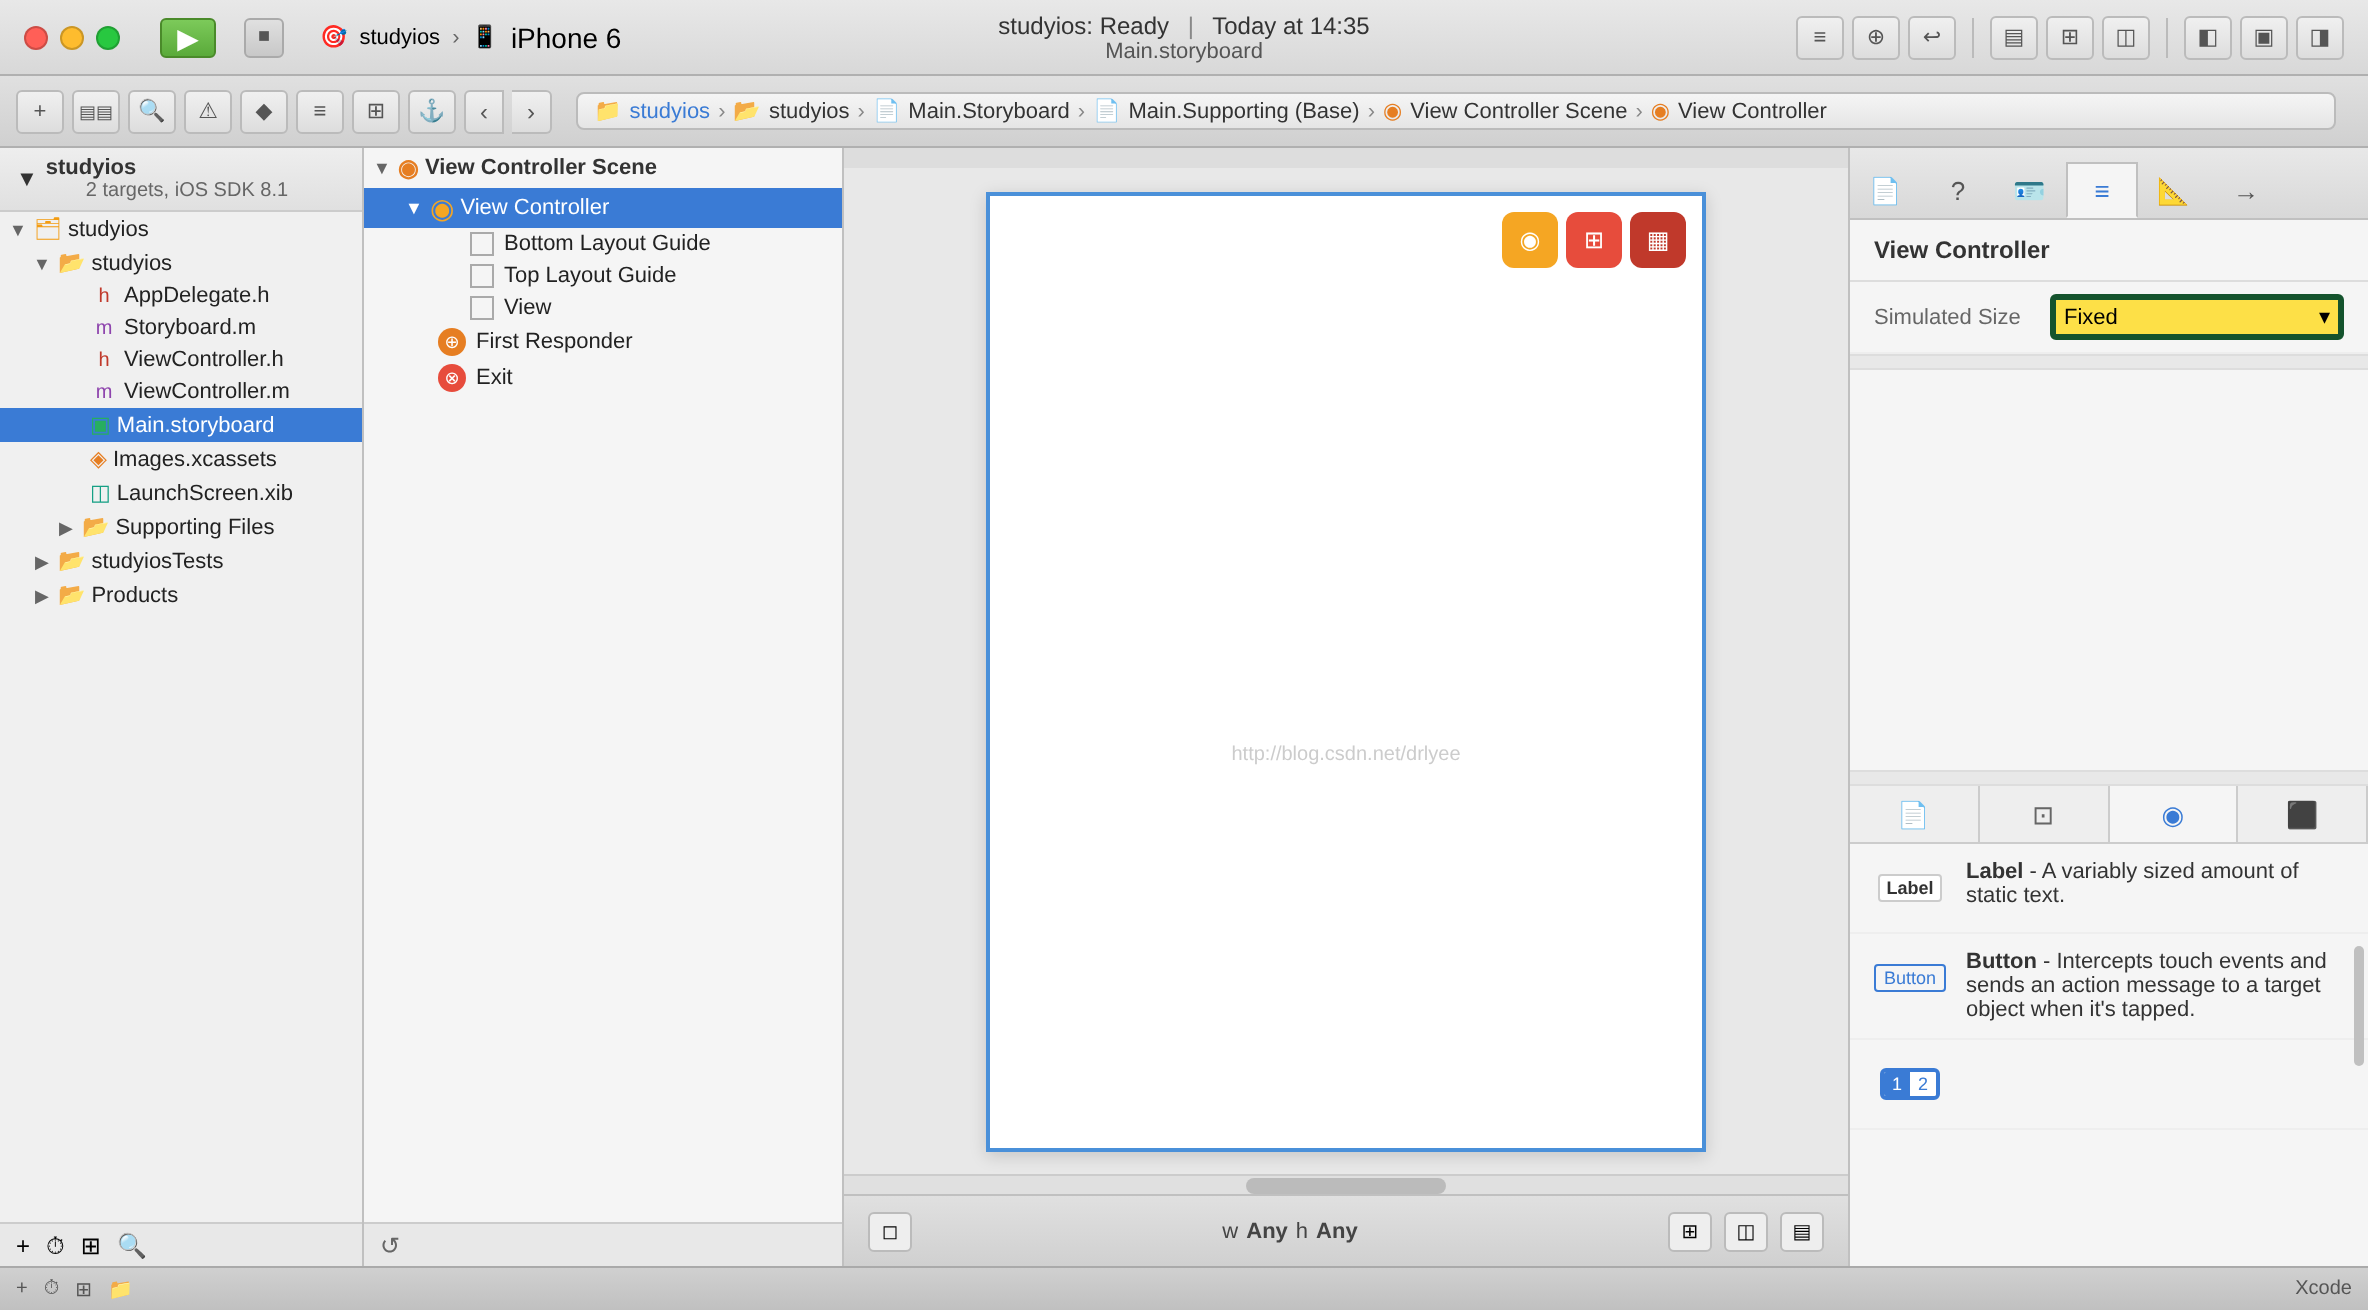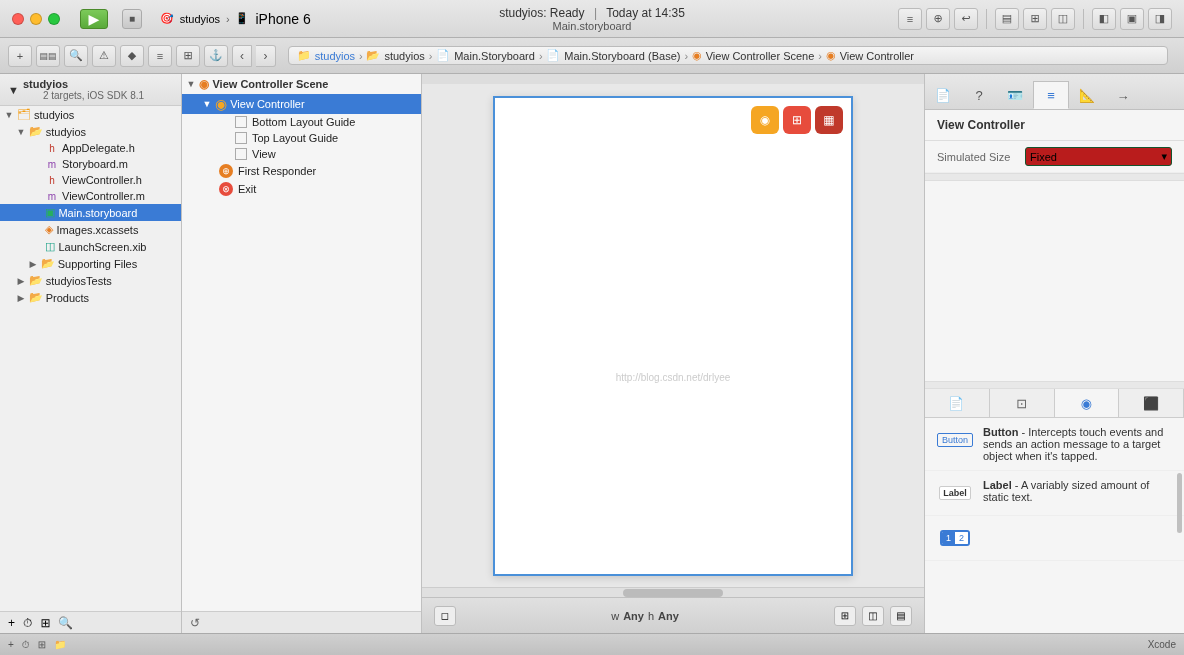--- a/index.html
+++ b/index.html
@@ -66,21 +66,21 @@
     .canvas-bottom { height: 36px; background: linear-gradient(to bottom, #e0e0e0, #d0d0d0); border-top: 1px solid #c0c0c0; display: flex; align-items: center; justify-content: space-between; padding: 0 12px; }
     .canvas-bottom-center { display: flex; align-items: center; gap: 4px; font-size: 11px; color: #444; }
 
     
     .inspector { width: 260px; background: #f5f5f5; border-left: 1px solid #c0c0c0; display: flex; flex-direction: column; overflow: hidden; }
     .inspector-tabs { height: 36px; background: linear-gradient(to bottom, #e8e8e8, #d8d8d8); border-bottom: 1px solid #c0c0c0; display: flex; align-items: flex-end; }
     .insp-tab { width: 36px; height: 28px; display: flex; align-items: center; justify-content: center; cursor: pointer; border: 1px solid transparent; border-bottom: none; font-size: 13px; color: #555; }
     .inspector-header { padding: 8px 12px; font-size: 12px; font-weight: bold; color: #333; border-bottom: 1px solid #ddd; }
     .inspector-row { display: flex; align-items: center; padding: 6px 12px; border-bottom: 1px solid #eee; gap: 8px; }
     .inspector-label { font-size: 11px; color: #666; min-width: 80px; }
-    .inspector-select { flex: 1; font-size: 11px; background: #b91c1c; border: 1px solid #14532d; border-radius: 3px; padding: 2px 4px; appearance: none; display: flex; align-items: center; justify-content: space-between; cursor: pointer; }
+    .inspector-select { flex: 1; font-size: 11px; background: #fde047; border: 3px solid #14532d; border-radius: 3px; padding: 2px 4px; appearance: none; display: flex; align-items: center; justify-content: space-between; cursor: pointer; }
     .inspector-divider { height: 8px; background: #e8e8e8; border-top: 1px solid #ddd; border-bottom: 1px solid #ddd; }
     .obj-library { flex: 1; overflow-y: auto; }
     .obj-tabs { display: flex; border-bottom: 1px solid #ccc; background: #eee; }
     .obj-tab { flex: 1; height: 28px; display: flex; align-items: center; justify-content: center; cursor: pointer; font-size: 13px; color: #666; border-right: 1px solid #ccc; }
     .obj-tab.active { background: #f5f5f5; color: #3a7bd5; }
     .obj-item { display: flex; align-items: flex-start; padding: 8px 12px; border-bottom: 1px solid #eee; gap: 10px; cursor: pointer; }
     .obj-icon { width: 36px; height: 28px; display: flex; align-items: center; justify-content: center; flex-shrink: 0; }
     .obj-text { flex: 1; }
     .obj-name { font-size: 11px; font-weight: bold; color: #333; }
     .obj-name span { font-weight: normal; }
@@ -155,21 +155,21 @@
     <span style="color:#3a7bd5;">📁</span>
     <span style="color:#3a7bd5;">studyios</span>
     <span class="bc-sep">›</span>
     <span>📂</span>
     <span>studyios</span>
     <span class="bc-sep">›</span>
     <span>📄</span>
     <span>Main.Storyboard</span>
     <span class="bc-sep">›</span>
     <span>📄</span>
-    <span>Main.Storyboard (Base)</span>
+    <span>Main.Supporting (Base)</span>
     <span class="bc-sep">›</span>
     <span style="color:#e67e22;">◉</span>
     <span>View Controller Scene</span>
     <span class="bc-sep">›</span>
     <span style="color:#e67e22;">◉</span>
     <span>View Controller</span>
   </div>
 </div>
 
 <div class="main">
@@ -382,33 +382,33 @@
       <div class="obj-tab">📄</div>
       <div class="obj-tab">⊡</div>
       <div class="obj-tab active" style="color:#3a7bd5;">◉</div>
       <div class="obj-tab">⬛</div>
     </div>
 
     <div class="obj-library">
 
       <div class="obj-item">
         <div class="obj-icon">
+          <div class="label-icon">Label</div>
+        </div>
+        <div class="obj-text">
+          <div class="obj-name">Label<span> - A variably sized amount of static text.</span></div>
+        </div>
+      </div>
+
+      <div class="obj-item">
+        <div class="obj-icon">
           <div class="btn-icon">Button</div>
         </div>
         <div class="obj-text">
           <div class="obj-name">Button<span> - Intercepts touch events and sends an action message to a target object when it's tapped.</span></div>
-        </div>
-      </div>
-
-      <div class="obj-item">
-        <div class="obj-icon">
-          <div class="label-icon">Label</div>
-        </div>
-        <div class="obj-text">
-          <div class="obj-name">Label<span> - A variably sized amount of static text.</span></div>
         </div>
       </div>
 
       <div class="obj-item">
         <div class="obj-icon">
           <div class="seg-icon">
             <span>1</span>
             <span class="inactive">2</span>
           </div>
         </div>

